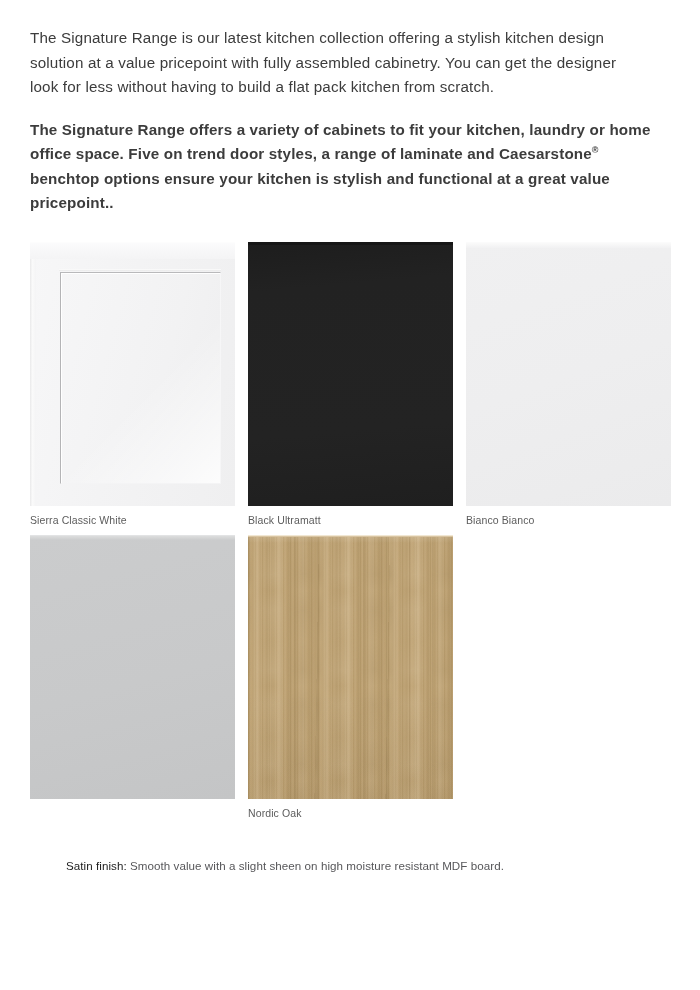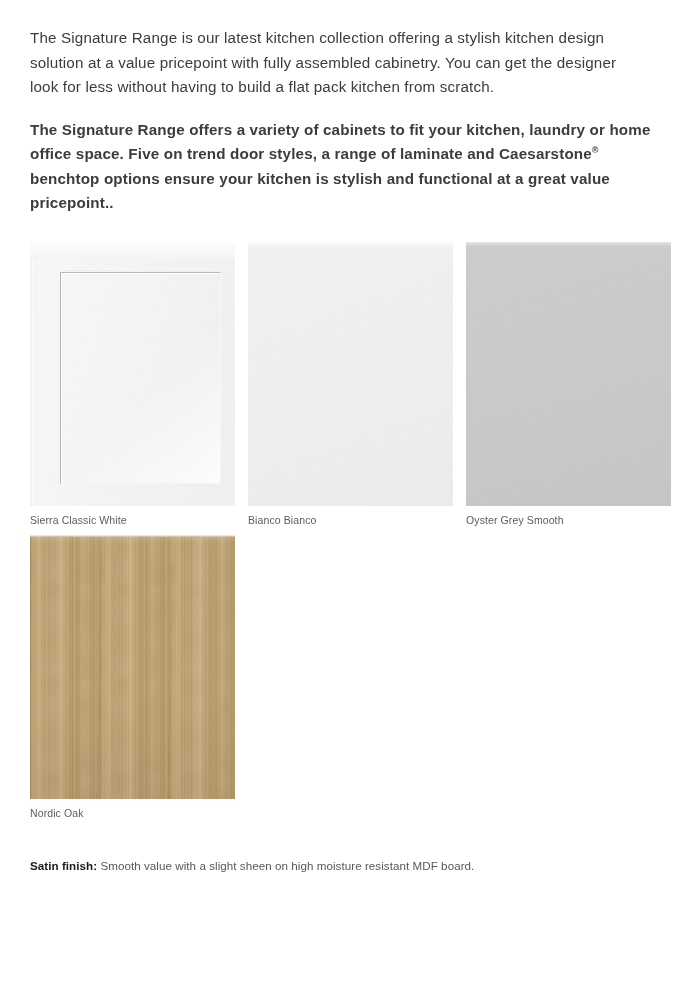--- a/index.html
+++ b/index.html
@@ -225,21 +225,22 @@
     line-height: 17px;
     color: #57575a;
     max-width: 600px;
     letter-spacing: 0.005em;
   }
   .finish-note:last-child {
     margin-bottom: 0;
   }
   .finish-note b {
     color: #1c1c1c;
-    font-weight: bold;
+    font-weight: normal;
+    margin-left: 36px;
   }
 </style>
 </head>
 <body>
 
 <div class="page">
 
   <section class="intro">
     <p class="first">The Signature Range is our latest kitchen collection offering a stylish kitchen design solution at a value pricepoint with fully assembled cabinetry. You can get the designer look for less without having to build a flat pack kitchen from scratch.</p>
     <p class="second"><span>The Signature Range offers a variety of cabinets to fit your kitchen, laundry or home office space. Five on trend door styles, a range of laminate and Caesarstone</span><sup class="reg">®</sup><span> benchtop options ensure your kitchen is stylish and functional at a great value pricepoint..</span></p>
@@ -248,33 +249,38 @@
   <section class="swatch-grid">
 
     <div class="swatch-cell">
       <div class="swatch-img door-shaker">
         <div class="topsheen"></div>
         <div class="panel"></div>
       </div>
       <div class="swatch-label">Sierra Classic White</div>
     </div>
 
+    <div class="swatch-cell">
+      <div class="swatch-img door-black">
+        <div class="topsheen"></div>
+      </div>
+      <div class="swatch-label">Black Ultramatt</div>
+    </div>
 
     <div class="swatch-cell">
       <div class="swatch-img door-bianco">
         <div class="topsheen"></div>
       </div>
       <div class="swatch-label">Bianco Bianco</div>
     </div>
 
     <div class="swatch-cell">
       <div class="swatch-img door-oyster">
         <div class="topsheen"></div>
       </div>
-      <div class="swatch-label">Oyster Grey Smooth</div>
     </div>
 
     <div class="swatch-cell">
       <div class="swatch-img door-oak">
         <div class="grain-a"></div>
         <div class="grain-b"></div>
         <div class="grain-c"></div>
         <div class="grain-d"></div>
         <div class="topsheen"></div>
       </div>

